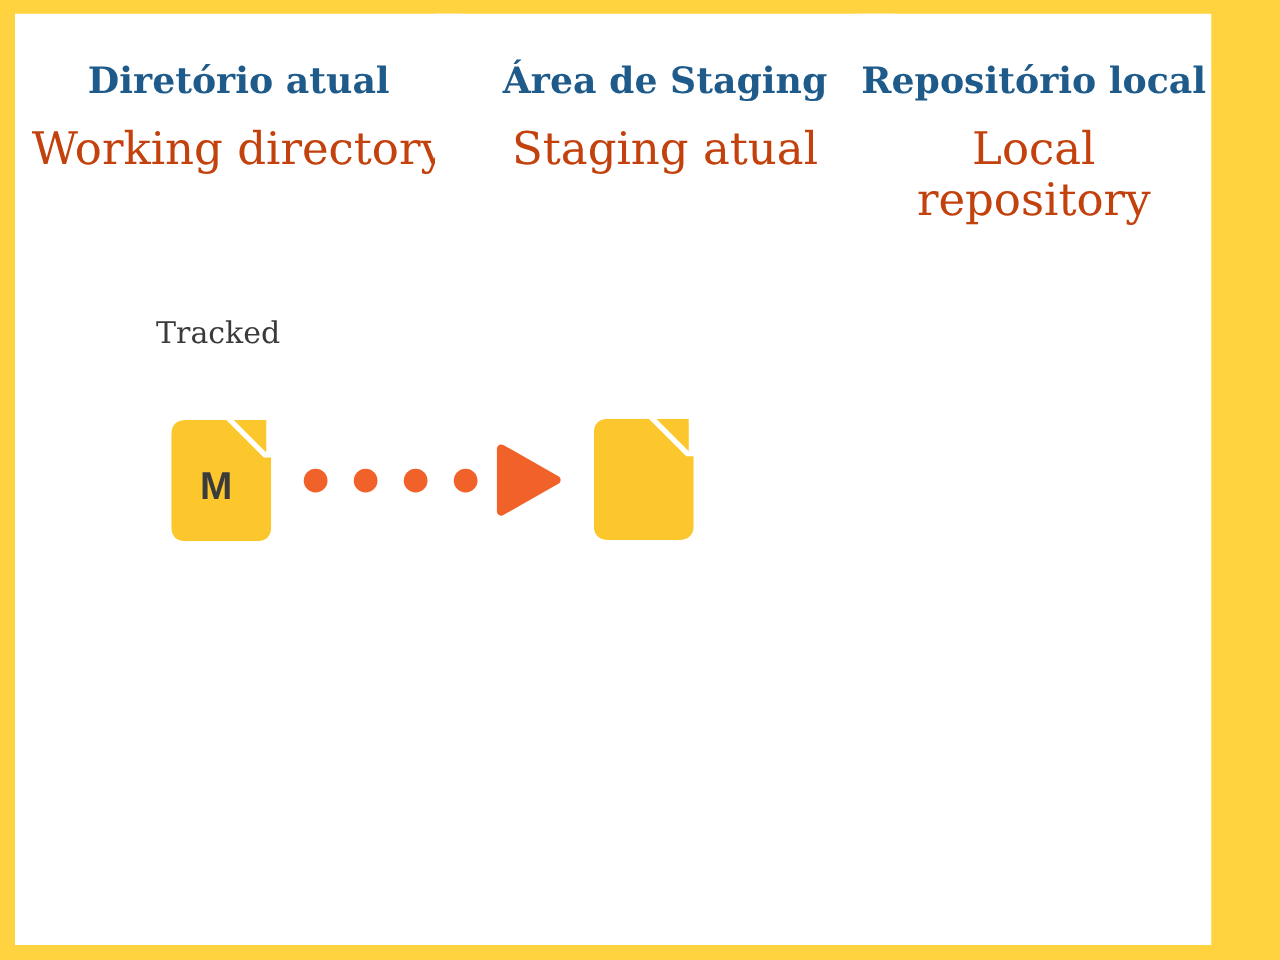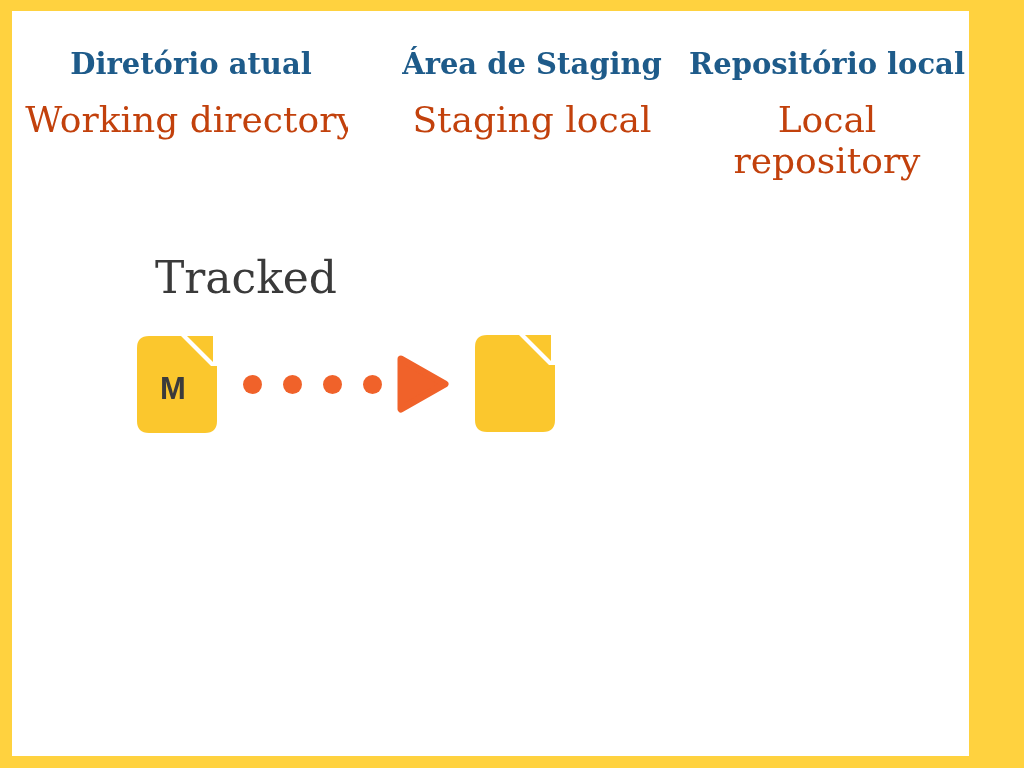--- a/index.html
+++ b/index.html
@@ -42,22 +42,22 @@
     line-height: 1.15;
     font-weight: 400;
     color: #c2410c;
   }
 
   .tracked-label {
     position: absolute;
     left: 12px;
     top: 252px;
     width: 325px;
-    text-align: right;
-    font-size: 44px;
+    text-align: center;
+    font-size: 24px;
     font-weight: 400;
     color: #3A3A3A;
     z-index: 2;
   }
 
   .file-icon {
     position: absolute;
     width: 80px;
     height: 97px;
     z-index: 2;
@@ -111,21 +111,21 @@
 
 <div class="stage">
 
   <section class="panel panel-1">
     <h2 class="title-pt">Diretório atual</h2>
     <h1 class="title-en">Working directory</h1>
   </section>
 
   <section class="panel panel-2">
     <h2 class="title-pt">Área de Staging</h2>
-    <h1 class="title-en">Staging local</h1>
+    <h1 class="title-en">Staging atual</h1>
   </section>
 
   <section class="panel panel-3">
     <h2 class="title-pt">Repositório local</h2>
     <h1 class="title-en">Local repository</h1>
   </section>
 
   <div class="tracked-label">Tracked</div>
 
   <div class="file-icon file-icon-1">

